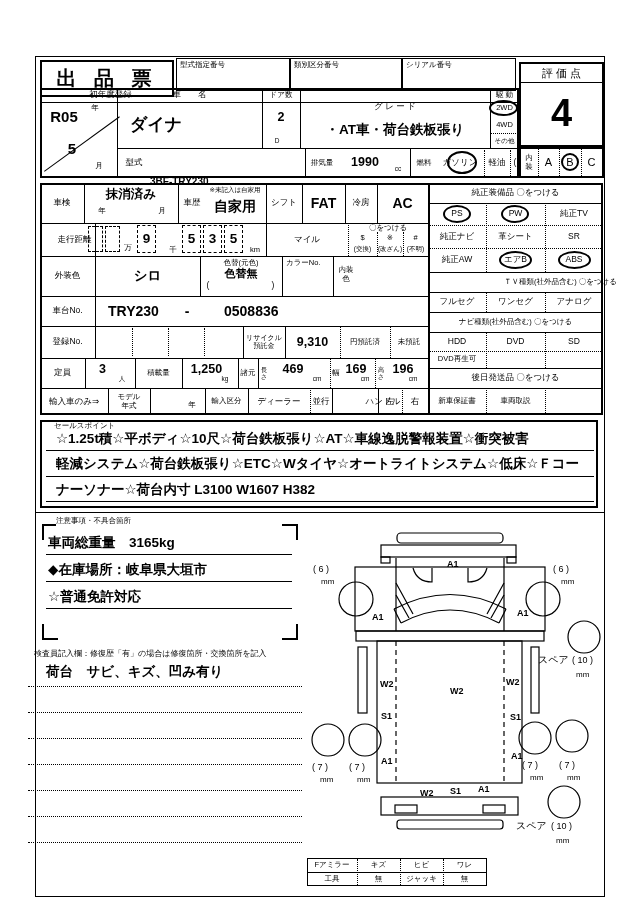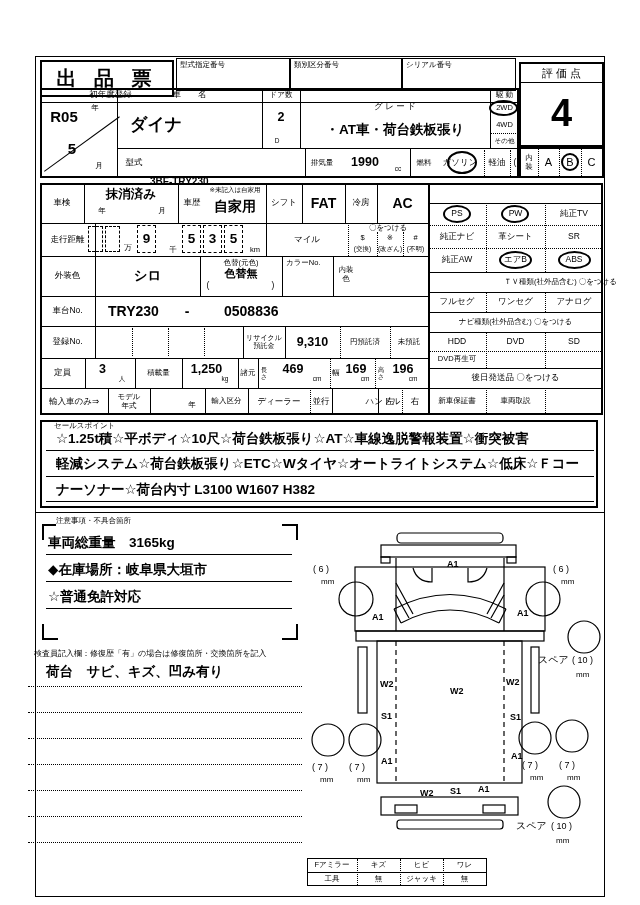--- a/index.html
+++ b/index.html
@@ -125,21 +125,21 @@
   <div class="c s8" style="left:178px;top:183px;width:28px;height:40px;">車歴</div>
   <div class="c" style="left:204px;top:185px;width:62px;height:9px;font-size:6.5px;">※未記入は自家用</div>
   <div class="c b" style="left:204px;top:194px;width:62px;height:24px;font-size:14px;">自家用</div>
   <div class="c s8" style="left:266px;top:183px;width:36px;height:40px;">シフト</div>
   <div class="c b" style="left:302px;top:183px;width:43px;height:40px;font-size:14px;">FAT</div>
   <div class="c s8" style="left:345px;top:183px;width:32px;height:40px;">冷房</div>
   <div class="c b" style="left:377px;top:183px;width:51px;height:40px;font-size:14px;">AC</div>
 
   <div class="vl" style="left:95px;top:223px;height:33px;"></div>
   <div class="vl" style="left:266px;top:223px;height:33px;"></div>
-  <div class="c s8" style="left:40px;top:223px;width:55px;height:33px;">走行距離</div>
+  <div class="c s8" style="left:40px;top:223px;width:55px;height:33px;padding-left:7px;">走行距離</div>
   <div class="dashbox" style="left:88px;top:226px;width:15px;height:26px;"></div>
   <div class="dashbox" style="left:105px;top:226px;width:15px;height:26px;"></div>
   <div class="c s7" style="left:121px;top:243px;width:14px;height:11px;">万</div>
   <div class="dashbox c b s13" style="left:137px;top:225px;width:19px;height:28px;">9</div>
   <div class="c s7" style="left:166px;top:245px;width:14px;height:11px;">千</div>
   <div class="dashbox c b s13" style="left:182px;top:225px;width:19px;height:28px;">5</div>
   <div class="dashbox c b s13" style="left:203px;top:225px;width:19px;height:28px;">3</div>
   <div class="dashbox c b s13" style="left:224px;top:225px;width:19px;height:28px;">5</div>
   <div class="c s7" style="left:246px;top:245px;width:18px;height:11px;">km</div>
   <div class="c s8" style="left:266px;top:223px;width:82px;height:33px;">マイル</div>
@@ -245,20 +245,21 @@
   <div class="hl" style="left:428px;top:368px;width:175px;"></div>
   <div class="hl" style="left:428px;top:388px;width:175px;"></div>
   <div class="vd" style="left:486px;top:203px;height:69px;"></div>
   <div class="vd" style="left:545px;top:203px;height:69px;"></div>
   <div class="vd" style="left:486px;top:292px;height:20px;"></div>
   <div class="vd" style="left:545px;top:292px;height:20px;"></div>
   <div class="vd" style="left:486px;top:332px;height:36px;"></div>
   <div class="vd" style="left:545px;top:332px;height:36px;"></div>
   <div class="vd" style="left:486px;top:388px;height:27px;"></div>
   <div class="vd" style="left:545px;top:388px;height:27px;"></div>
+  <div class="c s8" style="left:428px;top:183px;width:175px;height:20px;">純正装備品  〇をつける</div>
   <div class="c s8" style="left:428px;top:203px;width:58px;height:22px;">PS</div>
   <div class="c s8" style="left:486px;top:203px;width:59px;height:22px;">PW</div>
   <div class="c s8" style="left:545px;top:203px;width:58px;height:22px;">純正TV</div>
   <div class="c s8" style="left:428px;top:225px;width:58px;height:23px;">純正ナビ</div>
   <div class="c s8" style="left:486px;top:225px;width:59px;height:23px;">革シート</div>
   <div class="c s8" style="left:545px;top:225px;width:58px;height:23px;">SR</div>
   <div class="c s8" style="left:428px;top:248px;width:58px;height:24px;">純正AW</div>
   <div class="c s8" style="left:486px;top:248px;width:59px;height:24px;">エアB</div>
   <div class="c s8" style="left:545px;top:248px;width:58px;height:24px;">ABS</div>
   <div class="circ" style="left:443px;top:205px;width:28px;height:18px;"></div>

